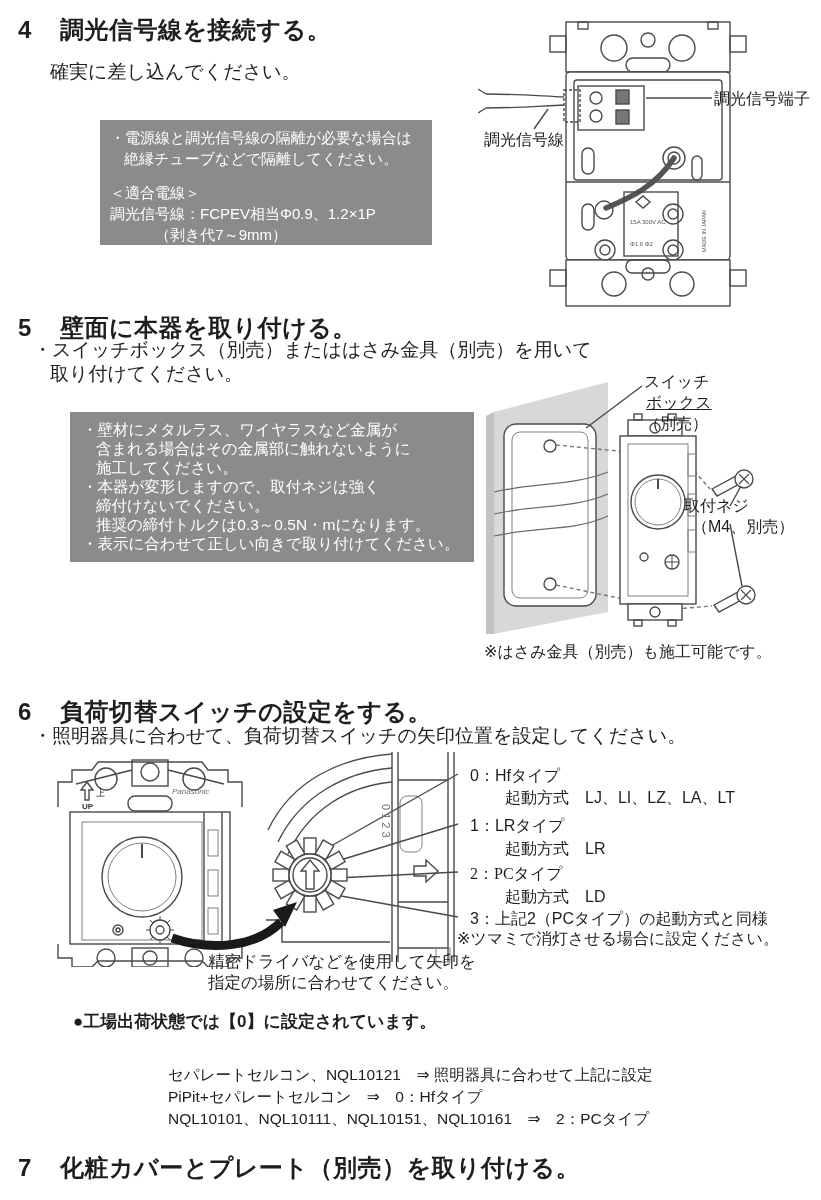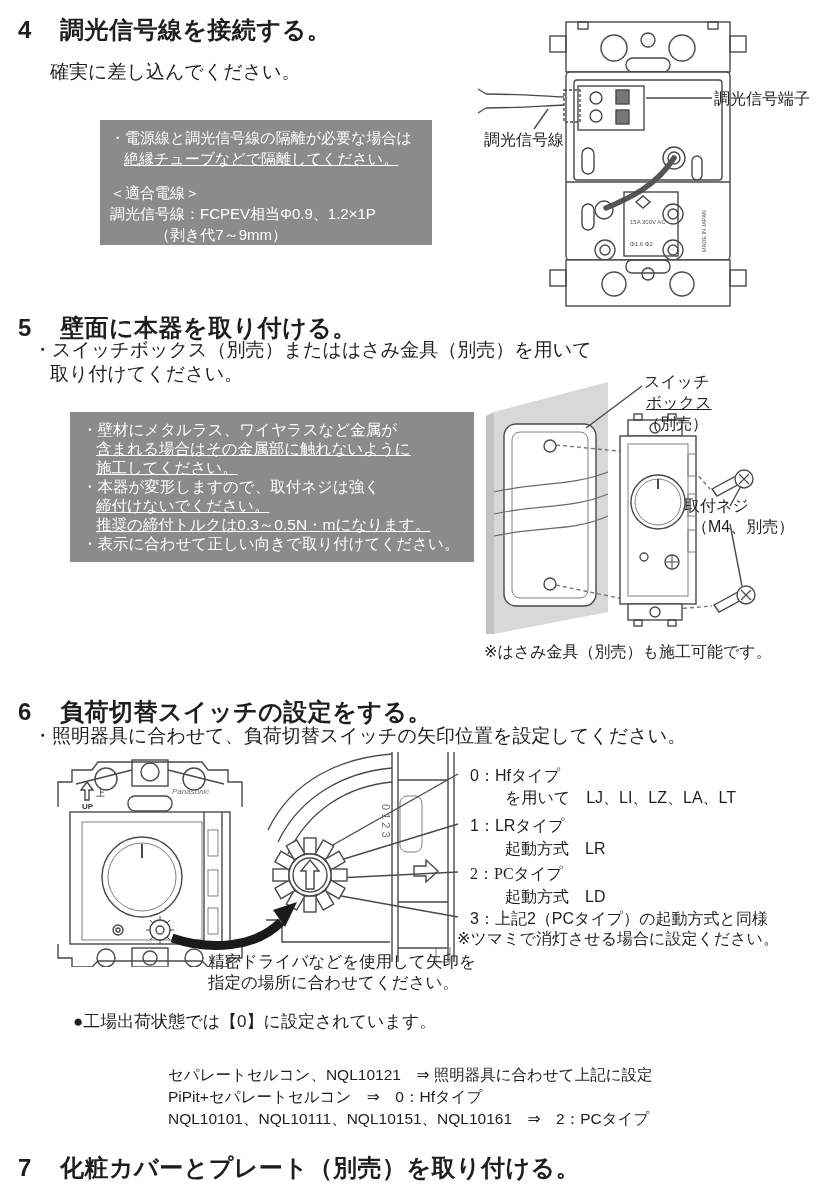--- a/index.html
+++ b/index.html
@@ -6,28 +6,28 @@
   .page{position:relative;width:821px;height:1200px;background:#ffffff;
         font-family:"Liberation Sans","DejaVu Sans",sans-serif;color:#1e1e1e;overflow:hidden;}
   .abs{position:absolute;}
   .heading{display:flex;align-items:baseline;font-size:24px;font-weight:600;letter-spacing:.5px;white-space:nowrap;}
   .heading .num{width:42px;font-weight:600;}
   .bullet{font-size:19px;font-weight:500;line-height:24px;white-space:nowrap;}
   .bullet .cont{padding-left:17px;}
   .graybox{background:#8b8b8b;color:#ffffff;font-weight:500;white-space:nowrap;}
   .gb1{font-size:15px;line-height:21px;padding:7px 0 0 10px;}
   .gb2{font-size:15.5px;line-height:19px;padding:8px 0 0 12px;}
-  .ind1{padding-left:14px;text-decoration:underline;}
+  .ind1{padding-left:14px;}
   .ind2{padding-left:45px;}
   .spacer{height:13px;}
   .dlabel{font-size:16px;font-weight:500;white-space:nowrap;}
   .dlabel-sm{font-size:15.5px;font-weight:500;white-space:nowrap;}
   .pos-line{position:absolute;font-size:16px;font-weight:500;white-space:nowrap;}
   .caption{font-size:16.5px;font-weight:500;line-height:21px;white-space:nowrap;}
-  .note-big{font-size:17px;font-weight:400;white-space:nowrap;}
+  .note-big{font-size:17px;font-weight:700;white-space:nowrap;}
   .note-mid{font-size:16px;font-weight:500;white-space:nowrap;}
   .settings{font-size:15.5px;font-weight:500;line-height:22px;white-space:nowrap;}
   svg{display:block;}
   svg text{font-family:"Liberation Sans","DejaVu Sans",sans-serif;}
 </style>
 </head>
 <body>
 
 <div class="page">
 
@@ -289,21 +289,21 @@
       </g>
       <text x="56" y="44" font-size="9" fill="#333333">上</text>
       <text x="42" y="57" font-size="8" font-weight="bold" fill="#333333">UP</text>
       <text x="132" y="42" font-size="8" font-style="italic" fill="#707070">Panasonic</text>
       <text x="342" y="52" font-size="11" fill="#707070" transform="rotate(90,342,52)">0 1 2 3</text>
     </svg>
   </div>
 
   <div>
     <div class="pos-line" style="left:470px;top:766px;">0：Hfタイプ</div>
-    <div class="pos-line" style="left:505px;top:788px;">を用いて　LJ、LI、LZ、LA、LT</div>
+    <div class="pos-line" style="left:505px;top:788px;">起動方式　LJ、LI、LZ、LA、LT</div>
     <div class="pos-line" style="left:470px;top:816px;">1：LRタイプ</div>
     <div class="pos-line" style="left:505px;top:839px;">起動方式　LR</div>
     <div class="pos-line" style="left:470px;top:864px;font-family:Liberation Serif, serif;">2：PCタイプ</div>
     <div class="pos-line" style="left:505px;top:887px;">起動方式　LD</div>
     <div class="pos-line" style="left:470px;top:909px;">3：上記2（PCタイプ）の起動方式と同様</div>
     <div class="pos-line" style="left:457px;top:929px;">※ツマミで消灯させる場合に設定ください。</div>
   </div>
 
   <div class="abs caption" style="left:208px;top:951px;">
     <div>精密ドライバなどを使用して矢印を</div>

